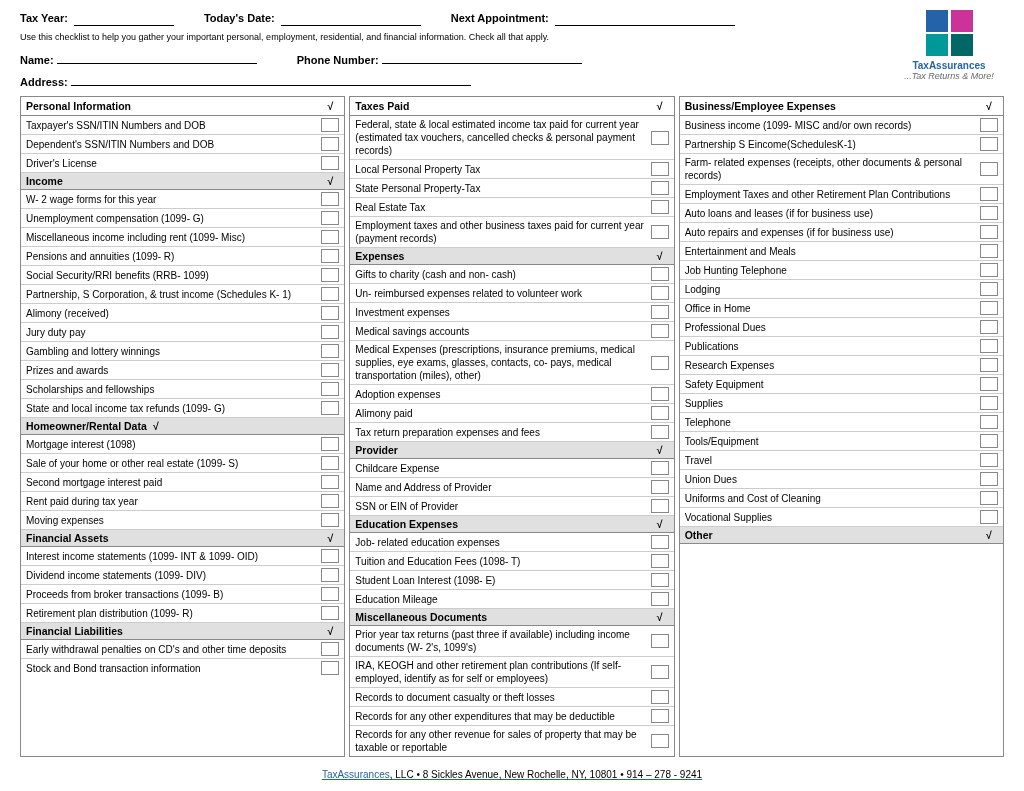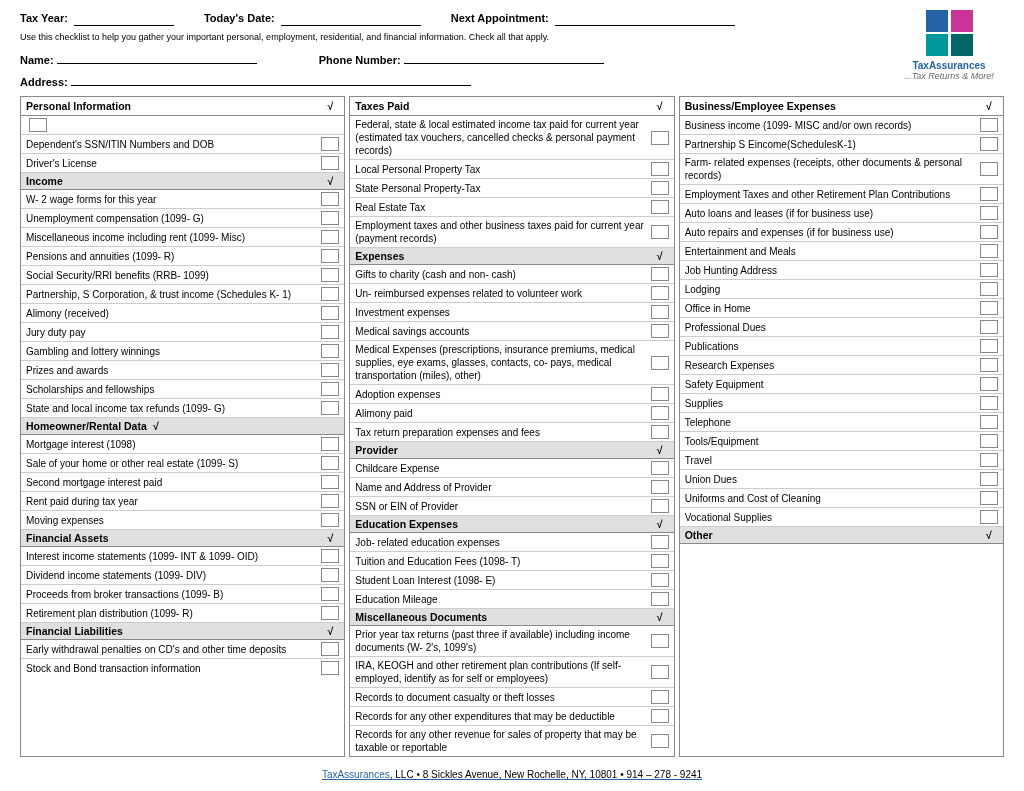--- a/index.html
+++ b/index.html
@@ -40,21 +40,21 @@
       display: inline-block;
     }
     .field-line-short { min-width: 100px; }
     .field-line-long { min-width: 180px; }
     .instruction-text {
       font-size: 9px;
       margin-bottom: 6px;
     }
     .header-row2 {
       display: flex;
-      gap: 62px;
+      gap: 40px;
       margin-bottom: 4px;
     }
     .header-row3 {
       display: flex;
     }
     .logo-box {
       width: 110px;
       text-align: center;
       flex-shrink: 0;
     }
@@ -196,20 +196,21 @@
   </div>
 </div>
 
 <div class="main-content" id="main-columns">
 <div class="column">
       <div class="section-header">
         <span>Personal Information</span>
         <span class="check-col">√</span>
       </div>
       <div class="row-item">
+        <span class="item-text">Taxpayer's SSN/ITIN Numbers and DOB</span>
         <div class="check-box"></div>
       </div>
       <div class="row-item">
         <span class="item-text">Dependent's SSN/ITIN Numbers and DOB</span>
         <div class="check-box"></div>
       </div>
       <div class="row-item">
         <span class="item-text">Driver's License</span>
         <div class="check-box"></div>
       </div>
@@ -487,21 +488,21 @@
       </div>
       <div class="row-item">
         <span class="item-text">Auto repairs and expenses (if for business use)</span>
         <div class="check-box"></div>
       </div>
       <div class="row-item">
         <span class="item-text">Entertainment and Meals</span>
         <div class="check-box"></div>
       </div>
       <div class="row-item">
-        <span class="item-text">Job Hunting Address</span>
+        <span class="item-text">Job Hunting Telephone</span>
         <div class="check-box"></div>
       </div>
       <div class="row-item">
         <span class="item-text">Lodging</span>
         <div class="check-box"></div>
       </div>
       <div class="row-item">
         <span class="item-text">Office in Home</span>
         <div class="check-box"></div>
       </div>

